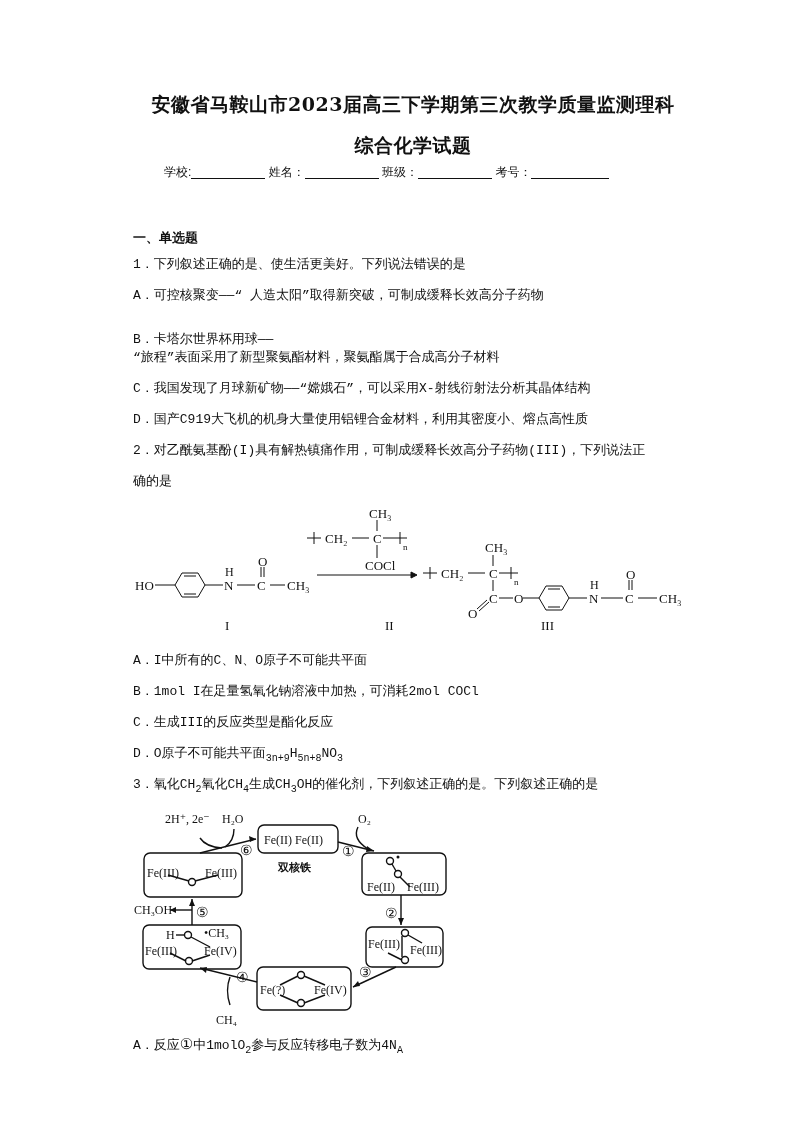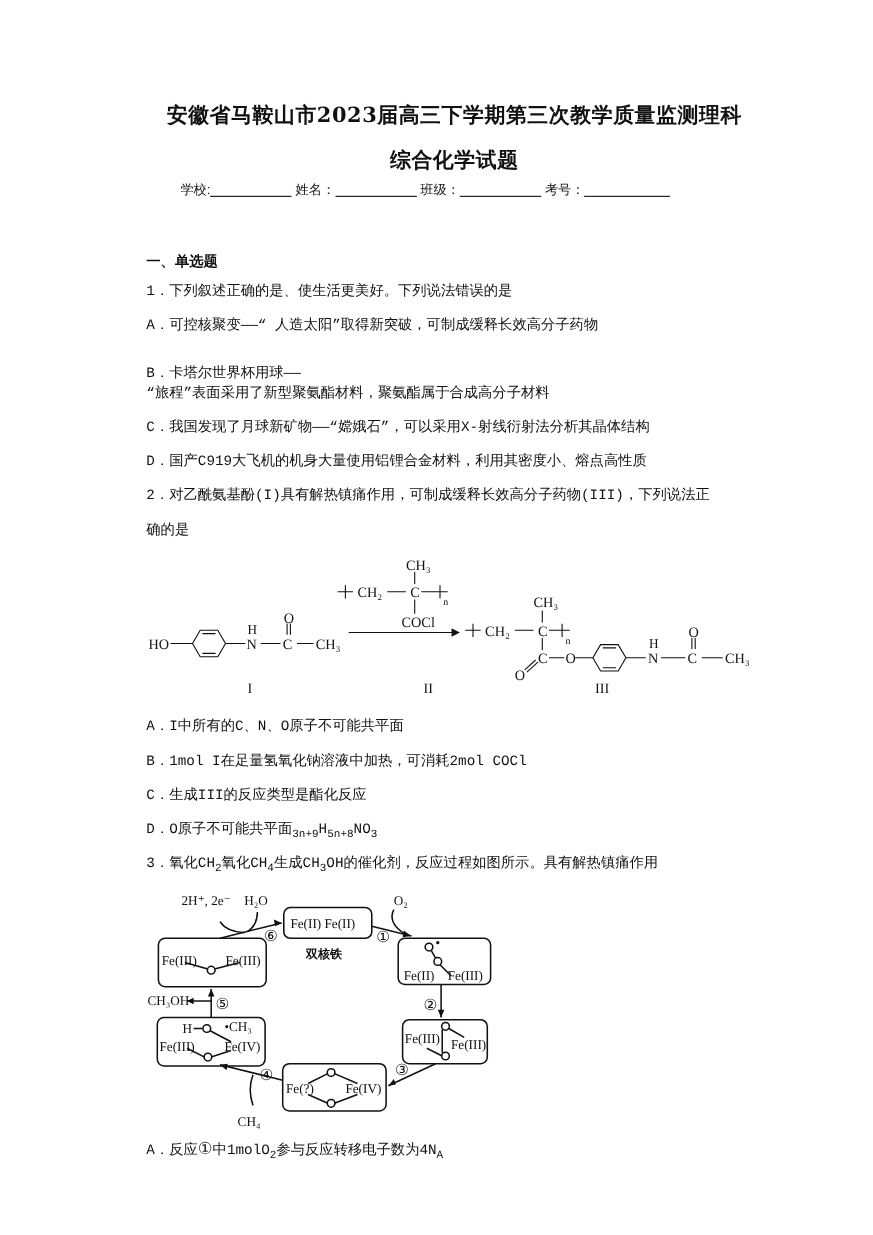--- a/index.html
+++ b/index.html
@@ -142,21 +142,21 @@
   <span>B．</span><span>1mol I在足量氢氧化钠溶液中加热，可消耗2mol COCl</span>
 </div>
 <div class="line" style="top:713px">
   <span>C．</span><span>生成III的反应类型是酯化反应</span>
 </div>
 <div class="line" style="top:744px">
   <span>D．</span><span>O原子不可能共平面</span><sub>3n+9</sub><span>H</span><sub>5n+8</sub><span>NO</span><sub>3</sub>
 </div>
 
 <div class="line" style="top:775px">
-  <span>3．</span><span>氧化CH</span><sub>2</sub><span>氧化CH</span><sub>4</sub><span>生成CH</span><sub>3</sub><span>OH的催化剂，反应过程如图所示。具有解热镇痛作用</span>
+  <span>3．</span><span>氧化CH</span><sub>2</sub><span>氧化CH</span><sub>4</sub><span>生成CH</span><sub>3</sub><span>OH的催化剂，下列叙述正确的是。下列叙述正确的是</span>
 </div>
 
 <svg class="diagram" style="left:130px;top:805px" width="330" height="225">
   <g stroke="#111" stroke-width="1.4" fill="none">
 
     <rect x="128" y="20" width="80" height="28" rx="6"></rect>
 
     <rect x="14" y="48" width="98" height="44" rx="6"></rect>
 
     <rect x="232" y="48" width="84" height="42" rx="6"></rect>

